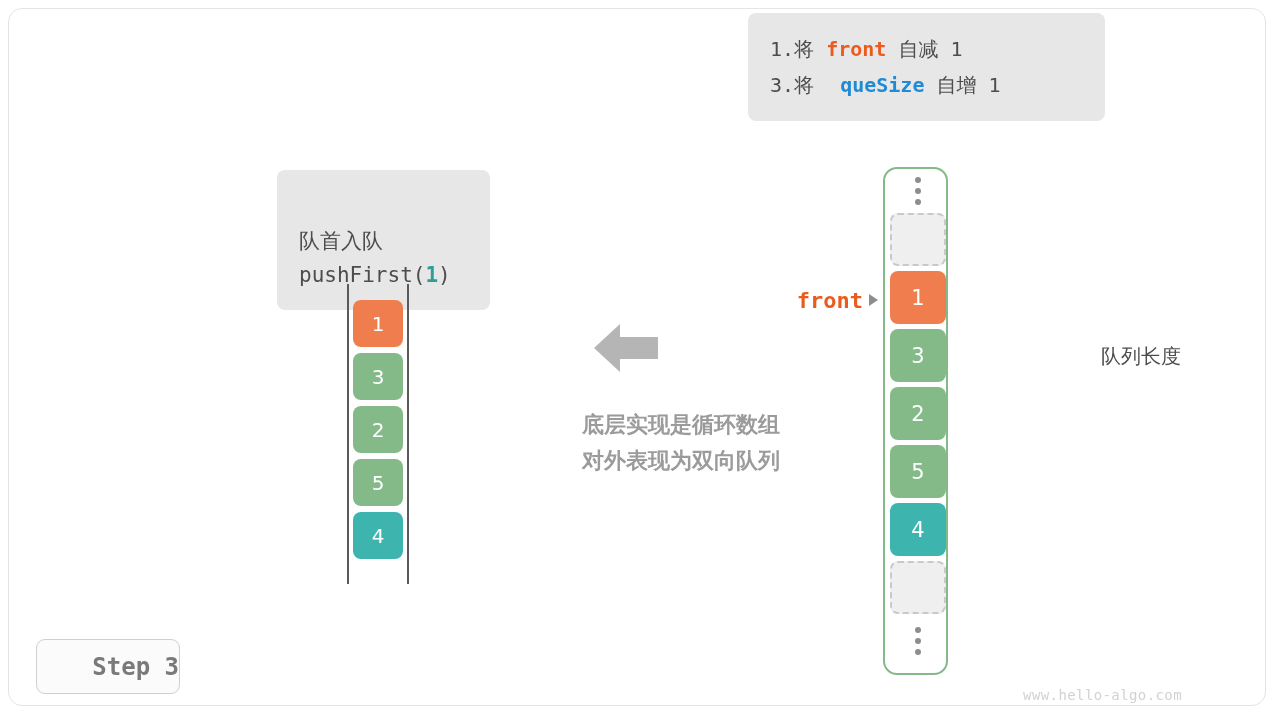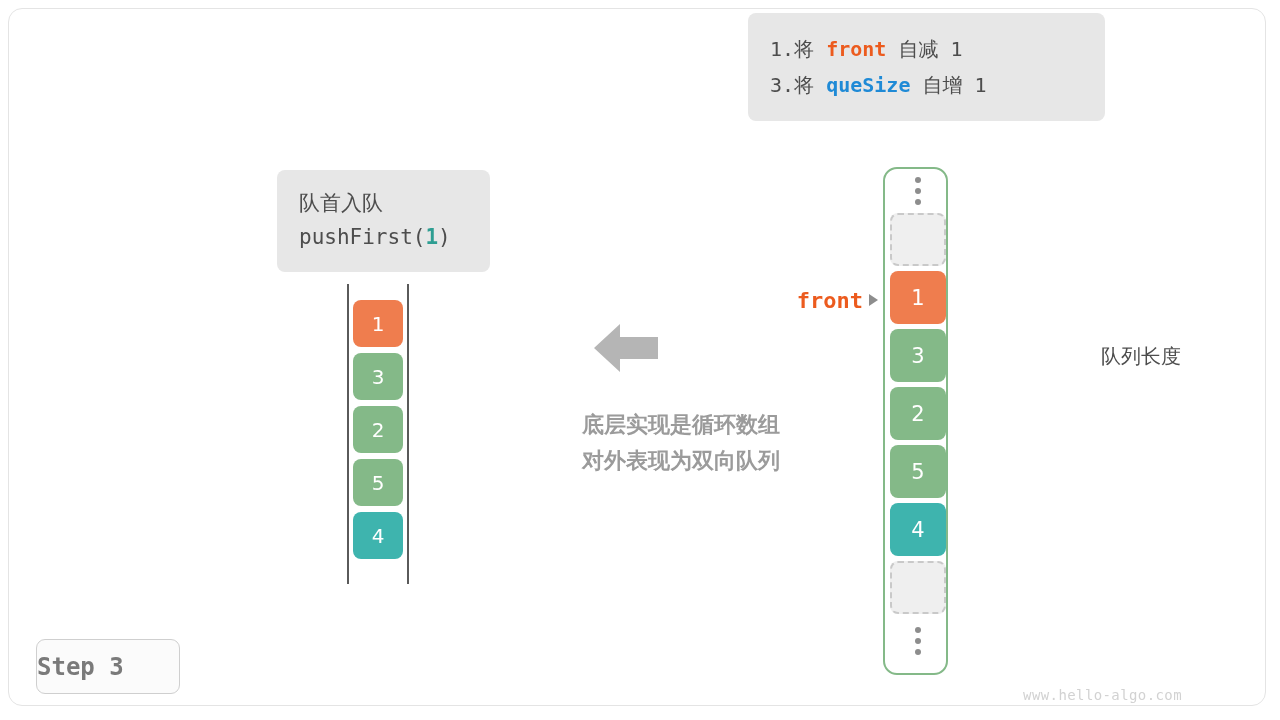--- a/index.html
+++ b/index.html
@@ -53,35 +53,37 @@
     color: #4d4d4d;
     white-space: nowrap;
   }
   .kw-front {
     color: #ec5b1e;
     font-weight: bold;
   }
   .kw-quesize {
     color: #1f8ad6;
     font-weight: bold;
+    margin-left: 14px;
   }
 
   
   #op-box {
     left: 277px;
     top: 170px;
     width: 213px;
     padding: 16px 22px 18px 22px;
   }
   #op-title {
     font-family: "Liberation Sans", "DejaVu Sans", sans-serif;
     font-size: 21px;
     line-height: 34px;
     color: #4d4d4d;
     white-space: nowrap;
+    margin-top: 38px;
   }
   #op-code {
     font-family: "DejaVu Sans Mono", "Liberation Mono", monospace;
     font-size: 21px;
     line-height: 34px;
     color: #4d4d4d;
     white-space: nowrap;
   }
   .kw-teal {
     color: #2e9e92;
@@ -249,21 +251,21 @@
     position: absolute;
     left: 36px;
     top: 639px;
     width: 144px;
     height: 55px;
     border: 1px solid #cfcfcf;
     border-radius: 9px;
     background: #fbfbfb;
     display: flex;
     align-items: center;
-    justify-content: flex-start;
+    justify-content: flex-end;
     box-sizing: border-box;
     font-family: "DejaVu Sans Mono", "Liberation Mono", monospace;
     font-size: 24px;
     font-weight: bold;
     color: #7a7a7a;
   }
 
   
   #watermark {
     position: absolute;

